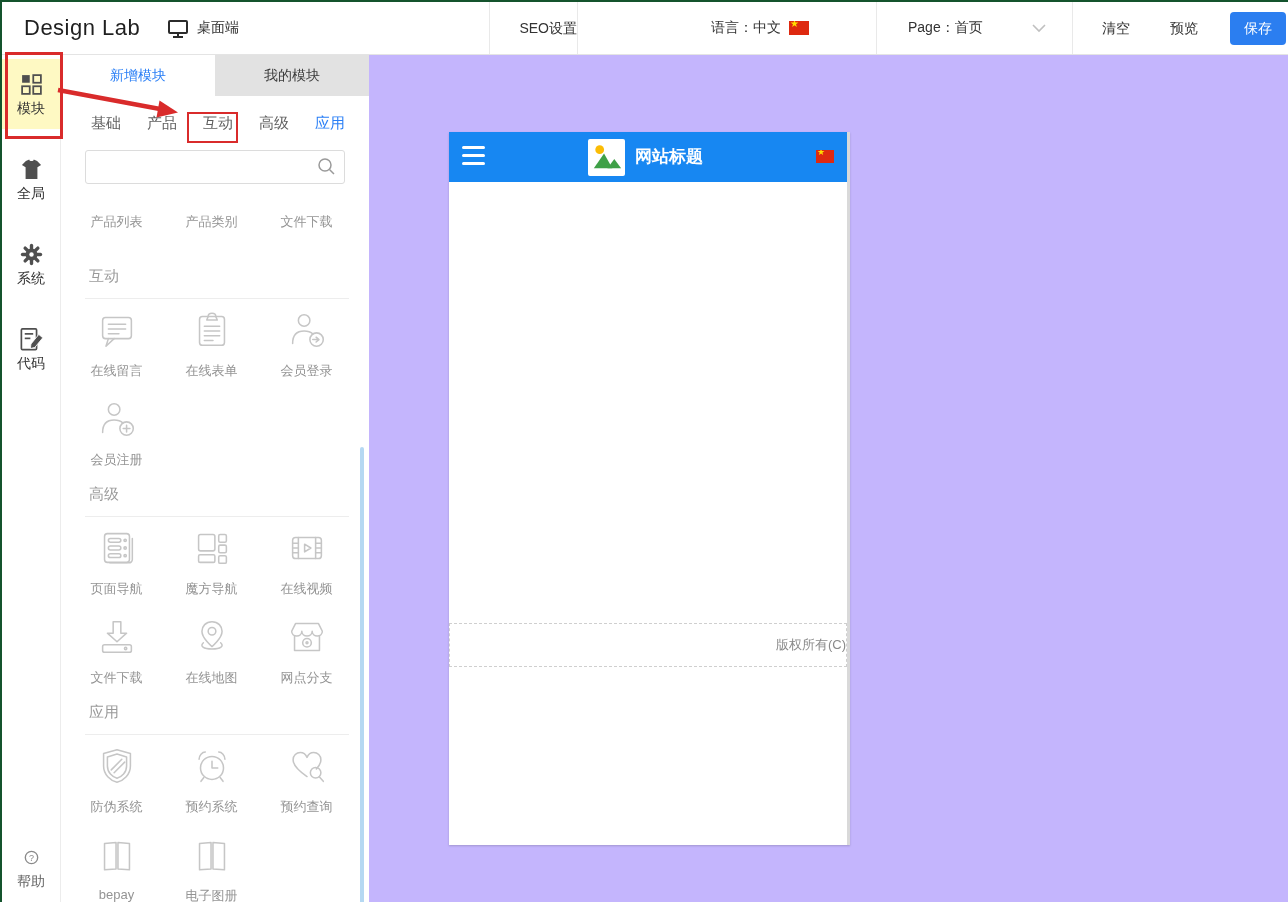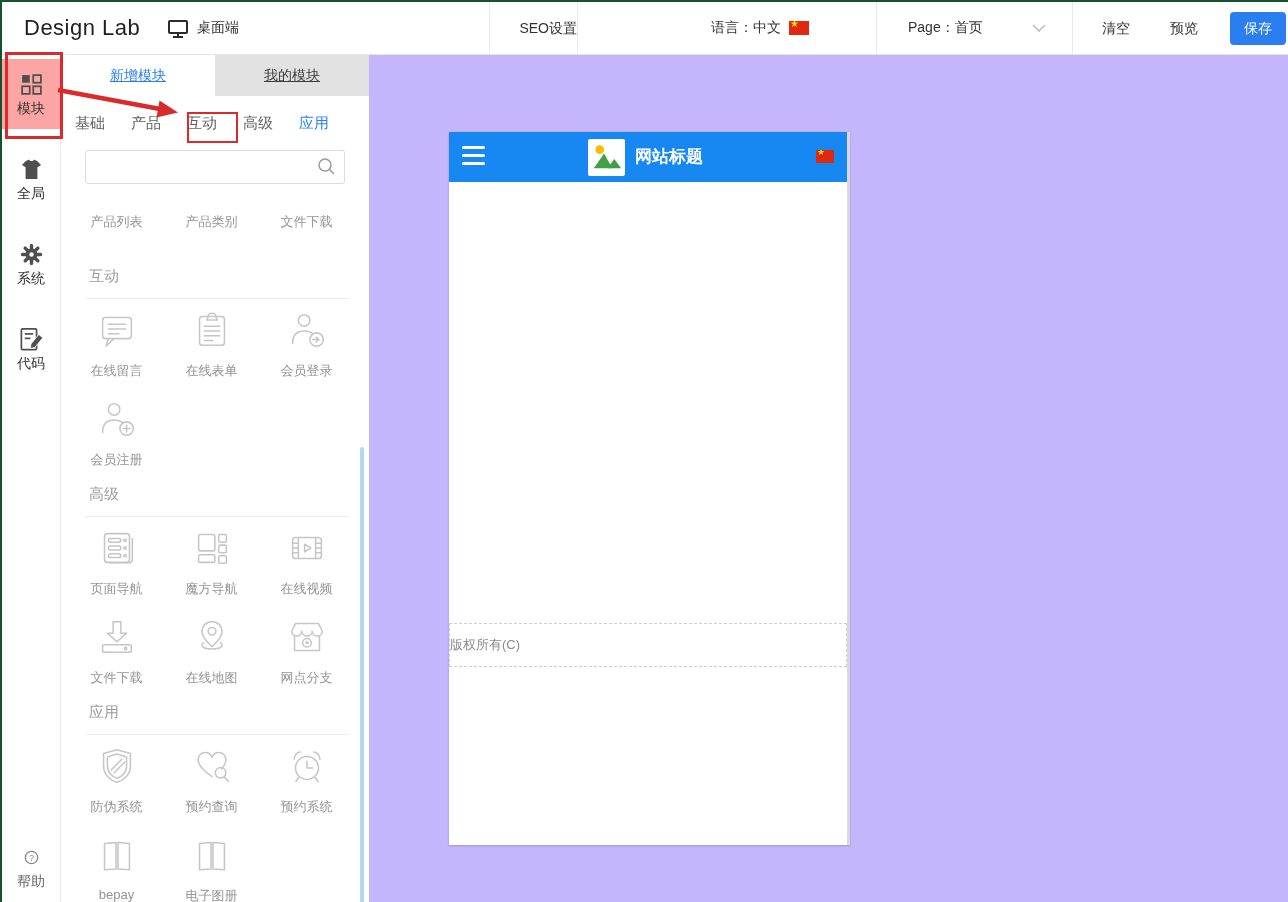--- a/index.html
+++ b/index.html
@@ -17,32 +17,32 @@
   .flag{display:inline-block;width:20px;height:14px;background:#de2910;position:relative;overflow:hidden;}
   .flag .star{position:absolute;left:1px;top:-3px;color:#ffde00;font-size:10px;line-height:12px;}
   .page-group{position:absolute;left:906px;top:0;height:52px;display:flex;align-items:center;font-size:14px;color:#333;cursor:pointer;}
   .chevron{position:absolute;left:1030px;top:22px;}
   .text-btn{position:absolute;top:0;line-height:52px;font-size:14px;color:#333;cursor:pointer;}
   .save-btn{position:absolute;left:1228px;top:10px;width:56px;height:33px;background:#2b7ef0;border:none;border-radius:4px;color:#fff;font-size:14px;cursor:pointer;font-family:inherit;}
 
   
   .sidebar{position:absolute;left:0;top:52px;width:58px;height:850px;background:#fff;border-right:1px solid #ececec;z-index:4;}
   .side-item{position:absolute;left:0;width:58px;height:70px;text-align:center;cursor:pointer;}
-  .side-item.active{background:#fca5a5;}
+  .side-item.active{background:#fef9c3;}
   .side-icon{display:block;margin:12px auto 2px;}
   .side-label{font-size:14px;color:#333;}
   .side-label.dim{color:#666;}
 
   
   .panel{position:absolute;left:59px;top:52px;width:308px;height:850px;background:#fff;overflow:hidden;z-index:3;}
   .tabstrip{display:flex;height:42px;}
-  .tab{flex:1;text-align:center;line-height:42px;font-size:14px;cursor:pointer;text-decoration:underline;}
+  .tab{flex:1;text-align:center;line-height:42px;font-size:14px;cursor:pointer;}
   .tab.active{color:#2a7ff6;background:#fff;}
   .tab.inactive{color:#3c3c3c;background:#e2e2e2;}
-  .cats{display:flex;gap:26px;padding:18px 0 0 14px;font-size:15px;}
+  .cats{display:flex;gap:26px;padding:18px 0 0 30px;font-size:15px;}
   .cat{color:#5f5f5f;cursor:pointer;position:relative;}
   .cat.active{color:#2a7ff6;}
   .searchbox{position:relative;margin:17px 0 0 24px;width:258px;height:32px;border:1px solid #dcdcdc;border-radius:3px;background:#fff;}
   .searchbox input{position:absolute;left:8px;top:3px;width:215px;height:24px;border:none;outline:none;font-size:13px;font-family:inherit;background:transparent;}
   .mag{position:absolute;right:8px;top:6px;}
   .grid3{display:grid;grid-template-columns:95px 95px 95px;margin-left:8px;}
   .pcell{text-align:center;}
   .icon-clip{height:26px;width:46px;margin:0 auto;overflow:hidden;position:relative;}
   .icon-clip svg{position:absolute;left:0;top:-20px;}
   .plabel{margin-top:3px;font-size:13px;color:#949494;}
@@ -57,21 +57,21 @@
   
   .canvas{position:absolute;left:367px;top:52px;width:921px;height:850px;background:#c4b5fd;}
   .phone{position:absolute;left:80px;top:78px;width:398px;height:713px;background:#fff;border-right:3px solid #d9d9d9;box-shadow:0 1px 2px rgba(0,0,0,.18);}
   .phone-header{position:absolute;left:0;top:0;width:100%;height:50px;background:#1787f2;}
   .burger{position:absolute;left:13px;top:14px;width:23px;cursor:pointer;}
   .burger div{height:3px;background:#fff;border-radius:2px;margin-bottom:5px;}
   .logo{position:absolute;left:139px;top:7px;}
   .ptitle{position:absolute;left:186px;top:0;line-height:50px;color:#fff;font-size:17px;font-weight:bold;}
   .pflag{position:absolute;right:13px;top:18px;width:18px;height:13px;background:#de2910;overflow:hidden;cursor:pointer;}
   .pflag .star{position:absolute;left:1px;top:-3px;color:#ffde00;font-size:9px;line-height:11px;}
-  .pfooter{position:absolute;left:0;top:491px;width:396px;height:42px;border:1px dashed #cfcfcf;text-align:left;line-height:42px;font-size:13px;color:#8a8a8a;background:#fff;}
+  .pfooter{position:absolute;left:0;top:491px;width:396px;height:42px;border:1px dashed #cfcfcf;text-align:right;line-height:42px;font-size:13px;color:#8a8a8a;background:#fff;}
 
   
   .anno{position:absolute;pointer-events:none;z-index:9;}
   .anno-box1{left:3px;top:50px;width:52px;height:81px;border:3px solid #d92b2b;}
   .anno-box2{left:185px;top:110px;width:47px;height:27px;border:2px solid #d92b2b;}
   .anno-arrow{left:50px;top:78px;}
 
   .mi{stroke:#c6c6c6;fill:none;stroke-width:1.6;stroke-linecap:round;stroke-linejoin:round;}
 </style>
 </head>
@@ -330,34 +330,34 @@
         <svg class="mi" width="46" height="46" viewBox="0 0 48 48">
           <path d="M24 7 L38 11 V24 C38 33 31 39 24 41 C17 39 10 33 10 24 V11 Z"></path>
           <path d="M24 11.5 L34 14.5 V24 C34 30.8 29 35.3 24 36.8 C19 35.3 14 30.8 14 24 V14.5 Z"></path>
           <line x1="18" y1="28" x2="29" y2="17"></line>
             <line x1="21" y1="31" x2="32" y2="20"></line>
         </svg>
         <div class="m-label">防伪系统</div>
       </div>
       <div class="m-item">
         <svg class="mi" width="46" height="46" viewBox="0 0 48 48">
-          <path d="M24 35 C14.5 28.5 9.5 23 9.5 17.5 C9.5 13 13 10 17 10 C20.3 10 22.7 12 24 15 C25.3 12 27.7 10 31 10 C35 10 38.5 13 38.5 17.5 C38.5 20.6 36.9 23.7 33.8 27"></path>
-          <circle cx="33" cy="31" r="5.5"></circle>
-          <line x1="37" y1="35.5" x2="41" y2="40"></line>
-        </svg>
-        <div class="m-label">预约查询</div>
-      </div>
-      <div class="m-item">
-        <svg class="mi" width="46" height="46" viewBox="0 0 48 48">
           <circle cx="24" cy="26" r="12"></circle>
           <path d="M24 19 v7 h6"></path>
           <path d="M10.5 17 C10.5 12.8 13.8 9.5 17 9.5 M37.5 17 C37.5 12.8 34.2 9.5 31 9.5"></path>
           <path d="M15.5 36 L12.5 40 M32.5 36 L35.5 40"></path>
         </svg>
         <div class="m-label">预约系统</div>
+      </div>
+      <div class="m-item">
+        <svg class="mi" width="46" height="46" viewBox="0 0 48 48">
+          <path d="M24 35 C14.5 28.5 9.5 23 9.5 17.5 C9.5 13 13 10 17 10 C20.3 10 22.7 12 24 15 C25.3 12 27.7 10 31 10 C35 10 38.5 13 38.5 17.5 C38.5 20.6 36.9 23.7 33.8 27"></path>
+          <circle cx="33" cy="31" r="5.5"></circle>
+          <line x1="37" y1="35.5" x2="41" y2="40"></line>
+        </svg>
+        <div class="m-label">预约查询</div>
       </div>
       <div class="m-item">
         <svg class="mi" width="46" height="46" viewBox="0 0 48 48">
           <path d="M11 12 L23 11 V38.5 L11 39.5 Z"></path>
           <path d="M37 12 L25 11 V38.5 L37 39.5 Z"></path>
         </svg>
         <div class="m-label">bepay</div>
       </div>
       <div class="m-item">
         <svg class="mi" width="46" height="46" viewBox="0 0 48 48">

